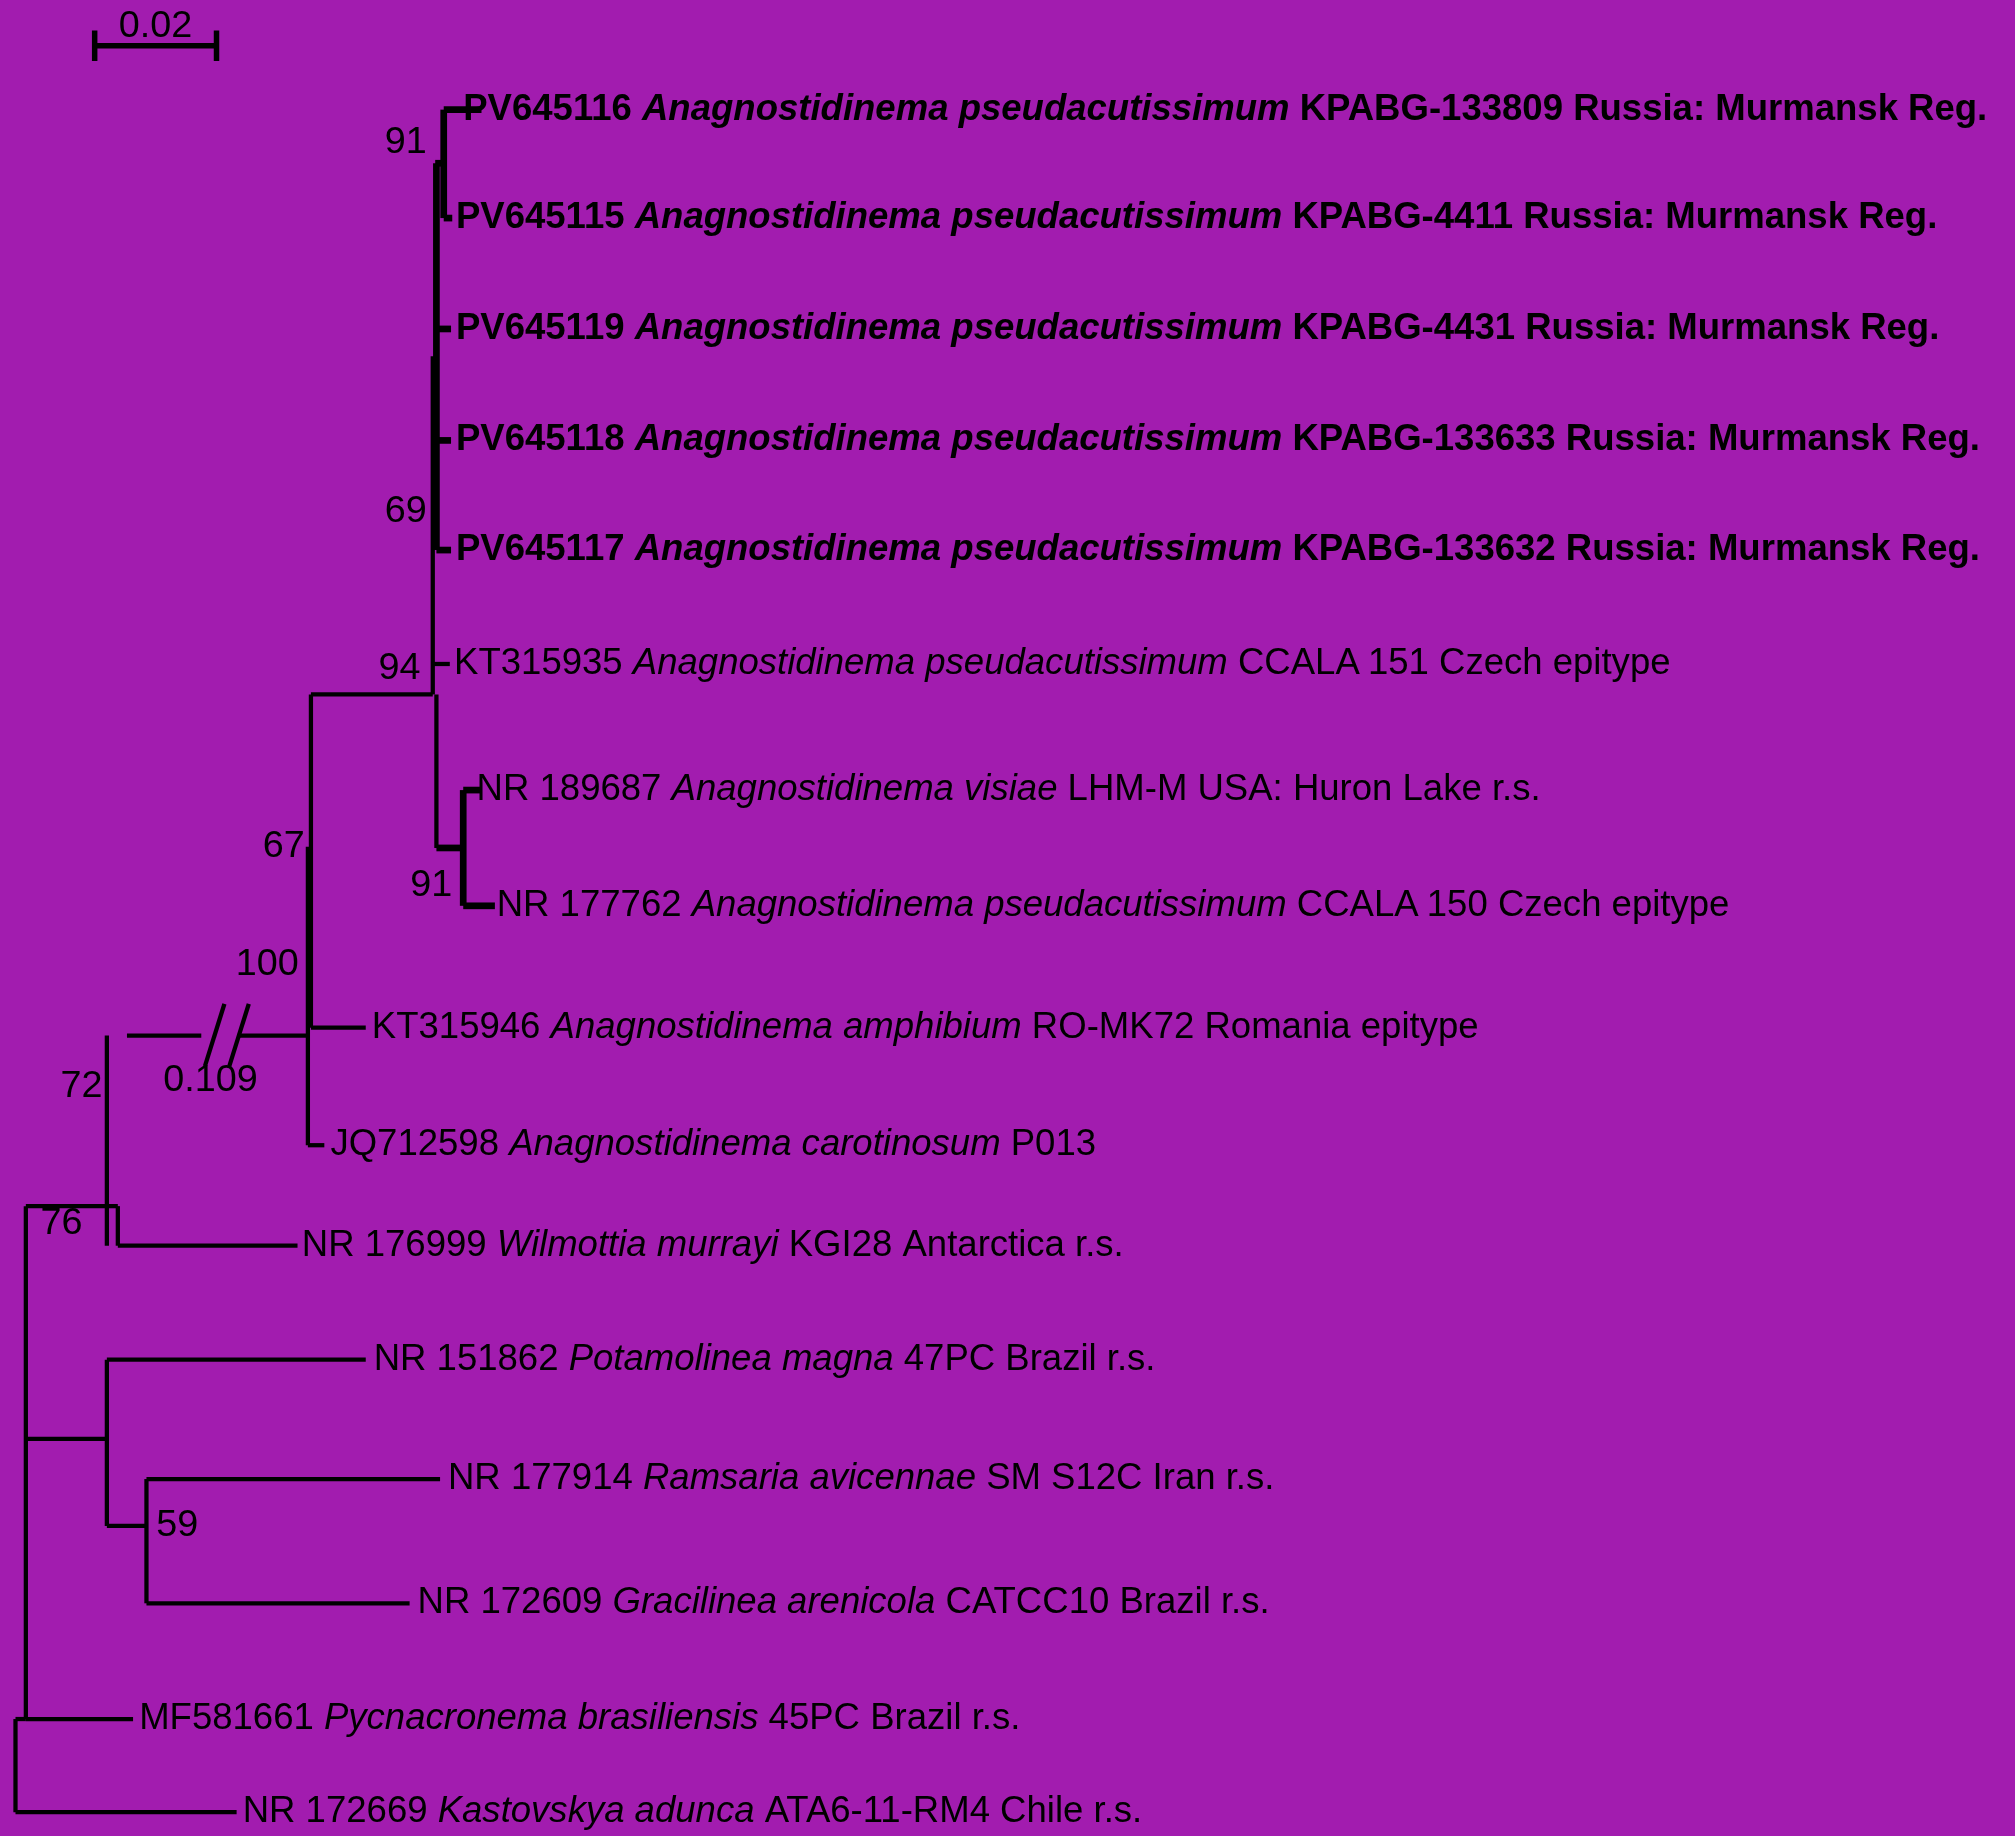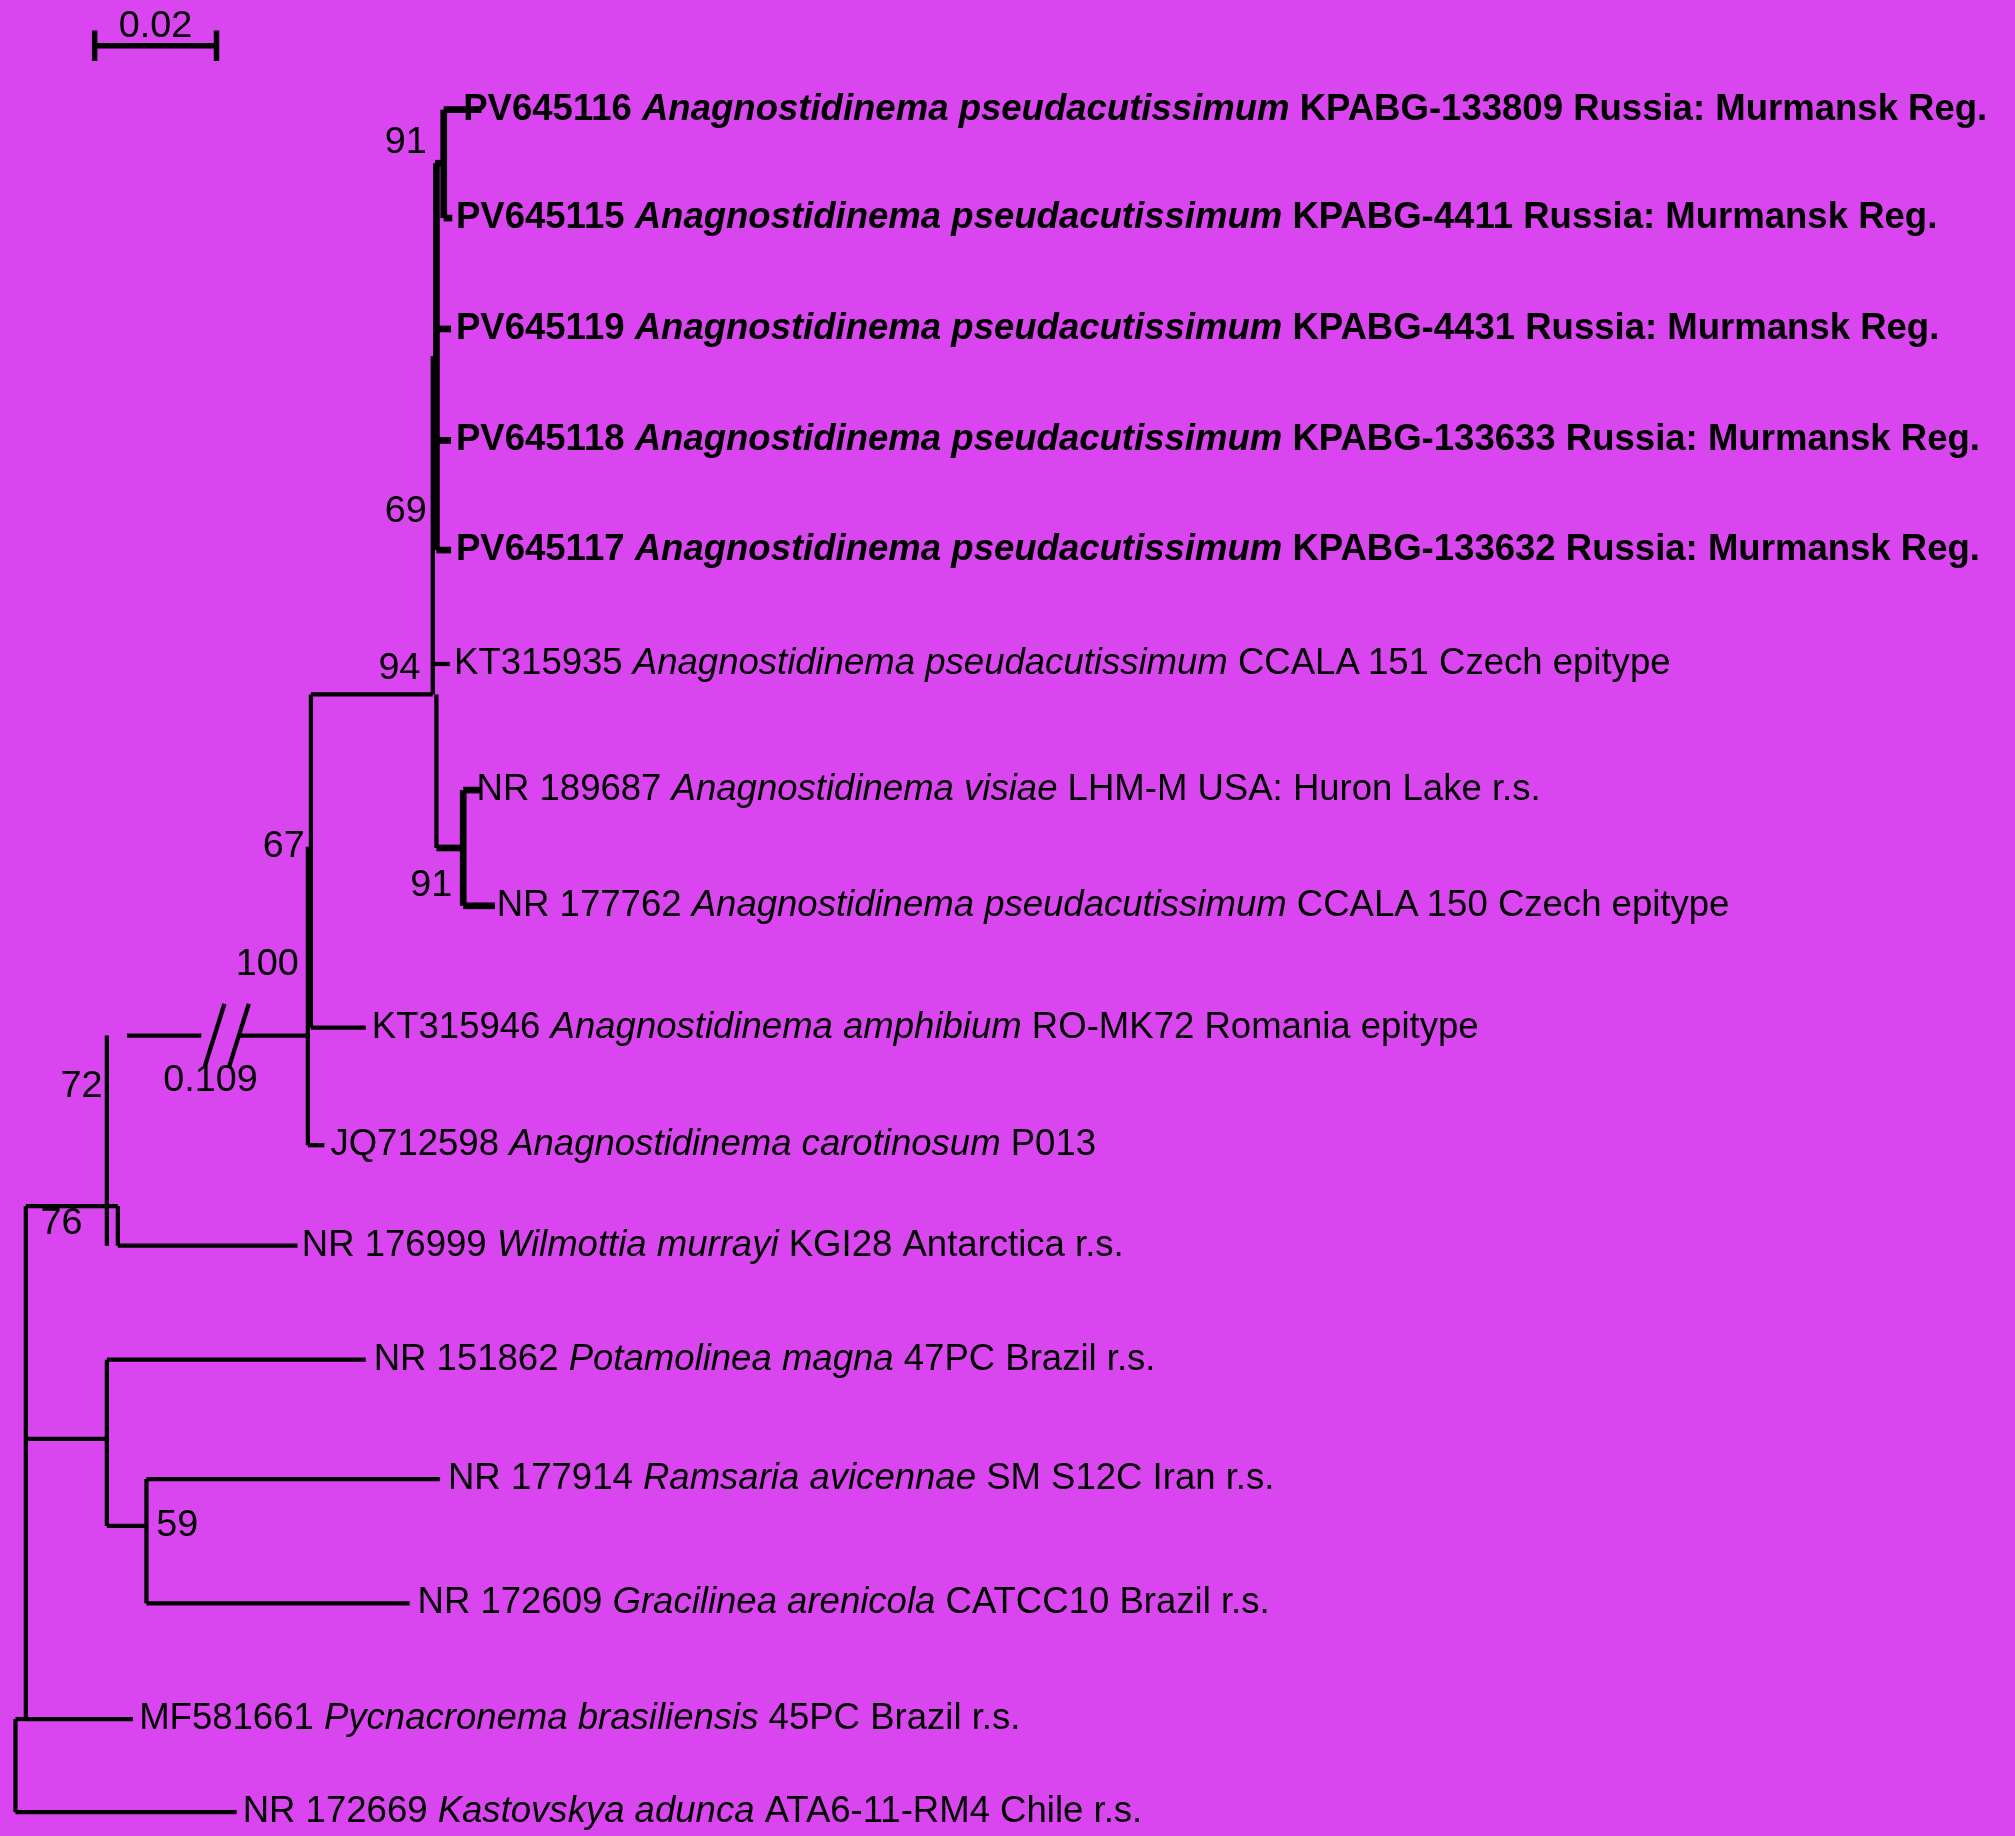--- a/index.html
+++ b/index.html
@@ -4,21 +4,21 @@
 <style>
   html, body {
     margin: 0;
     padding: 0;
     background: #ffffff;
   }
   #page {
     position: relative;
     width: 2015px;
     height: 1836px;
-    background: #d946ef;
+    background: #a21caf;
     overflow: hidden;
     font-family: "Liberation Sans", sans-serif;
   }
   svg.tree-canvas {
     position: absolute;
     left: 0;
     top: 0;
     width: 2015px;
     height: 1836px;
     display: block;

